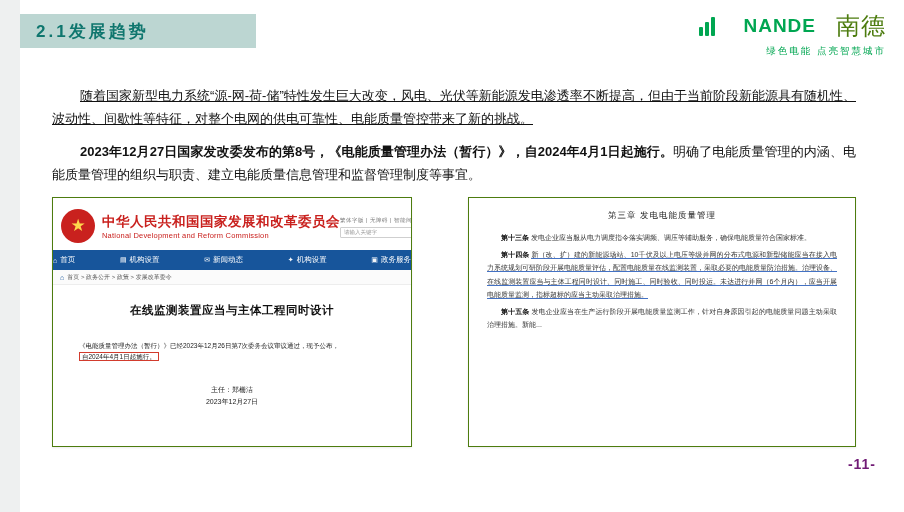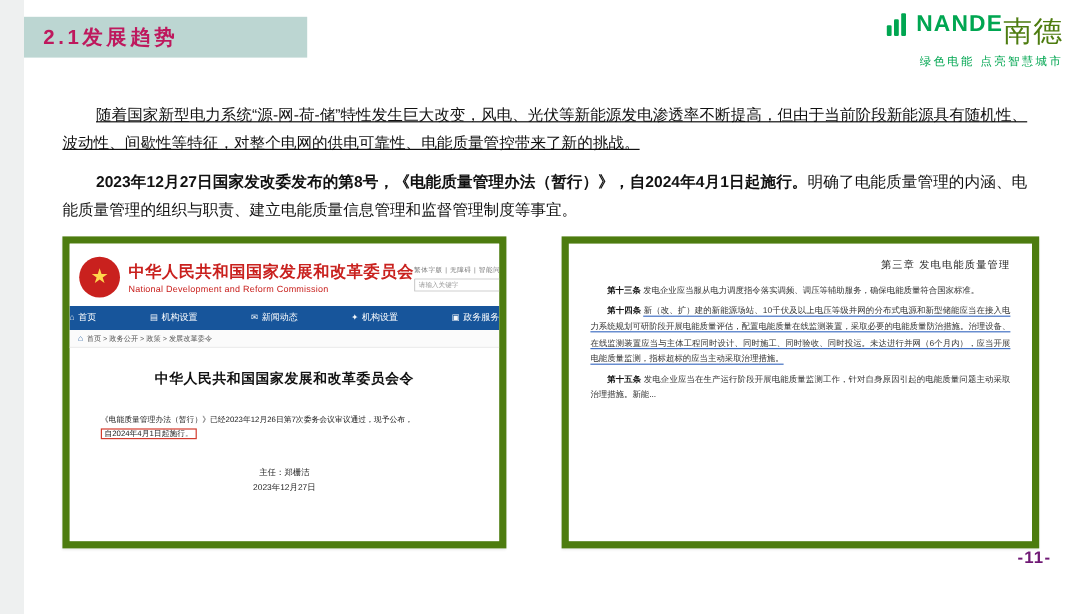--- a/index.html
+++ b/index.html
@@ -33,34 +33,36 @@
     left: 20px; top: 14px;
     width: 236px; height: 34px;
     background: #bcd6d2;
     display: flex;
     align-items: center;
   }
   .title-text {
     margin-left: 16px;
     font-size: 17px;
     font-weight: bold;
-    color: #be185d;
+    color: #0f766e;
     letter-spacing: 3px;
     font-family: "Liberation Sans", sans-serif;
   }
   
   .brand {
     position: absolute;
     right: 18px;
     top: 10px;
     text-align: right;
   }
   .brand-row {
     display: flex;
+    align-items: center;
     justify-content: flex-end;
+    gap: 20px;
   }
   .brand-mark {
     display: inline-flex;
     align-items: flex-end;
     height: 20px;
     margin-right: 6px;
   }
   .brand-mark i {
     display: block;
     width: 4px;
@@ -101,21 +103,21 @@
   }
   .para1 { top: 84px; text-decoration: underline; }
   .para2 { top: 140px; font-weight: bold; }
   .indent { display: inline-block; width: 28px; }
   .normal-weight { font-weight: normal; }
 
   
   .doc-card {
     position: absolute;
     background: #ffffff;
-    border: 6px solid #4d7c0f;
+    border: 1px solid #4d7c0f;
     box-shadow: 0 1px 2px rgba(0,0,0,0.08);
     overflow: hidden;
   }
   .doc-left {
     left: 52px;
     top: 197px;
     width: 358px;
     height: 248px;
   }
   .doc-right {
@@ -255,21 +257,21 @@
     color: #222;
     line-height: 12px;
   }
   
   .reg-body {
     padding: 12px 18px;
     box-sizing: border-box;
     height: 100%;
   }
   .reg-title {
-    text-align: right;
+    text-align: center;
     font-size: 8.5px;
     color: #222;
     letter-spacing: 1px;
     margin-bottom: 9px;
   }
   .reg-p {
     font-size: 7px;
     color: #333;
     line-height: 13.5px;
     text-align: justify;
@@ -352,21 +354,21 @@
       <div class="gov-nav-item">
         <span class="ni">▣</span>
         <span>政务服务</span>
       </div>
     </div>
     <div class="gov-crumb">
       <span class="home-icon">⌂</span>
       <span>首页 &gt; 政务公开 &gt; 政策 &gt; 发展改革委令</span>
     </div>
     <div class="gov-body">
-      <div class="gov-doc-title">中华人民共和国国家发展和改革委员会令</div>
+      <div class="gov-doc-title">在线监测装置应当与主体工程同时设计</div>
       <div class="gov-doc-para">
         <span>《电能质量管理办法（暂行）》已经2023年12月26日第7次委务会议审议通过，现予公布，</span><span class="hl-box">自2024年4月1日起施行。</span>
       </div>
       <div class="gov-sign">
         <div>主任：郑栅洁</div>
         <div>2023年12月27日</div>
       </div>
     </div>
   </div>
 

